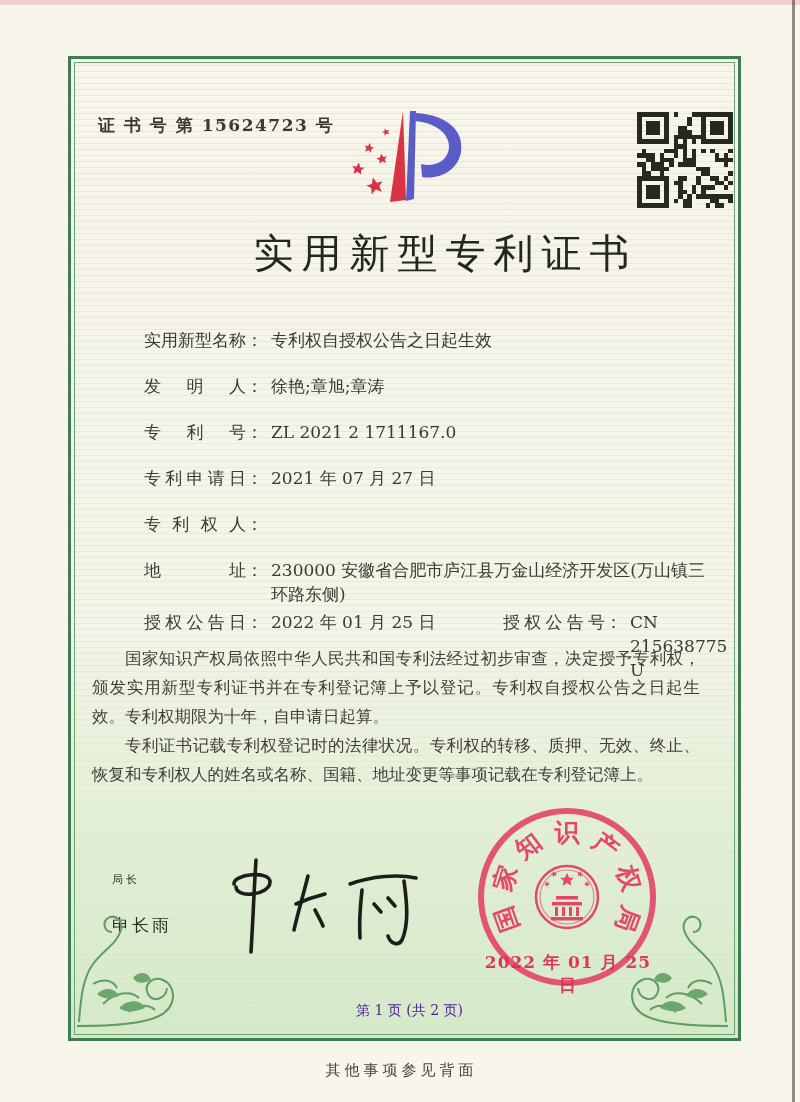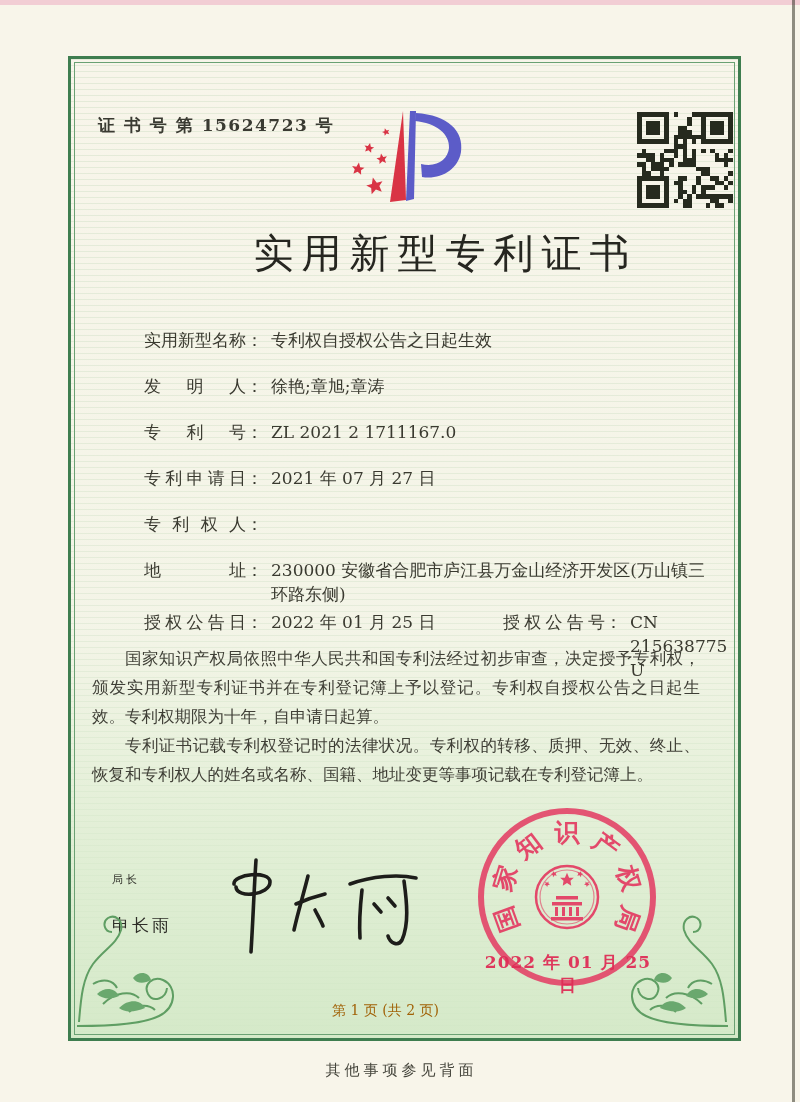--- a/index.html
+++ b/index.html
@@ -39,21 +39,21 @@
             font-family:"DejaVu Sans","Liberation Sans",sans-serif;}
   
   .seal{left:478px;top:808px;width:178px;height:178px;}
   .seal-ring{position:absolute;inset:0;border:6px solid rgba(227,63,100,.88);border-radius:50%;}
   .seal-char{position:absolute;left:50%;top:50%;width:26px;margin-left:-13px;margin-top:-13px;
              height:26px;text-align:center;font-size:25px;line-height:26px;font-weight:bold;
              color:rgba(227,63,100,.95);}
   .seal-date{left:482px;top:951px;width:172px;text-align:center;font-size:17px;font-weight:bold;
              color:rgba(222,45,85,.95);letter-spacing:1px;}
   
-  .page-no{left:52px;top:1002px;width:667px;text-align:center;font-size:14px;color:#a16207;}
+  .page-no{left:76px;top:1002px;width:667px;text-align:center;font-size:14px;color:#4c1d95;}
   .back-note{left:68px;top:1048px;width:667px;text-align:center;font-size:15px;
              letter-spacing:4px;color:#45453c;margin-top:13px;}
   svg{display:block;}
 </style>
 </head>
 <body>
 
 <div class="abs scan-top"></div>
 <div class="abs scan-right"></div>
 

